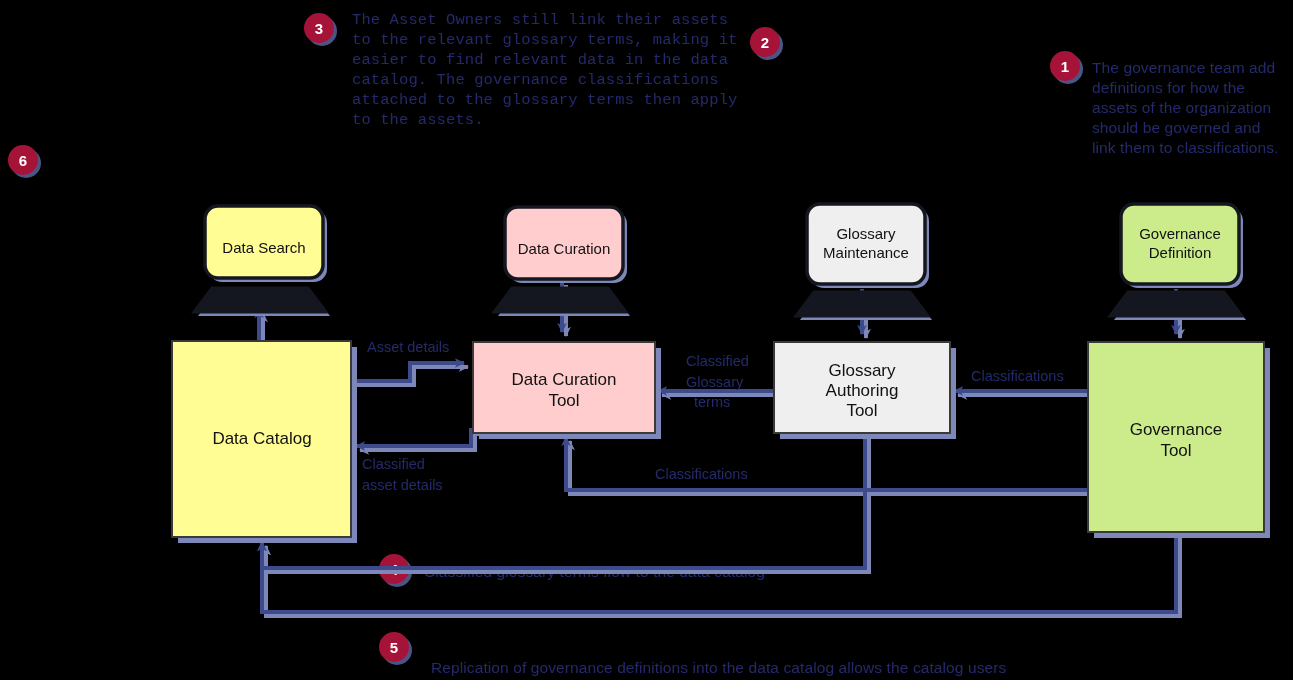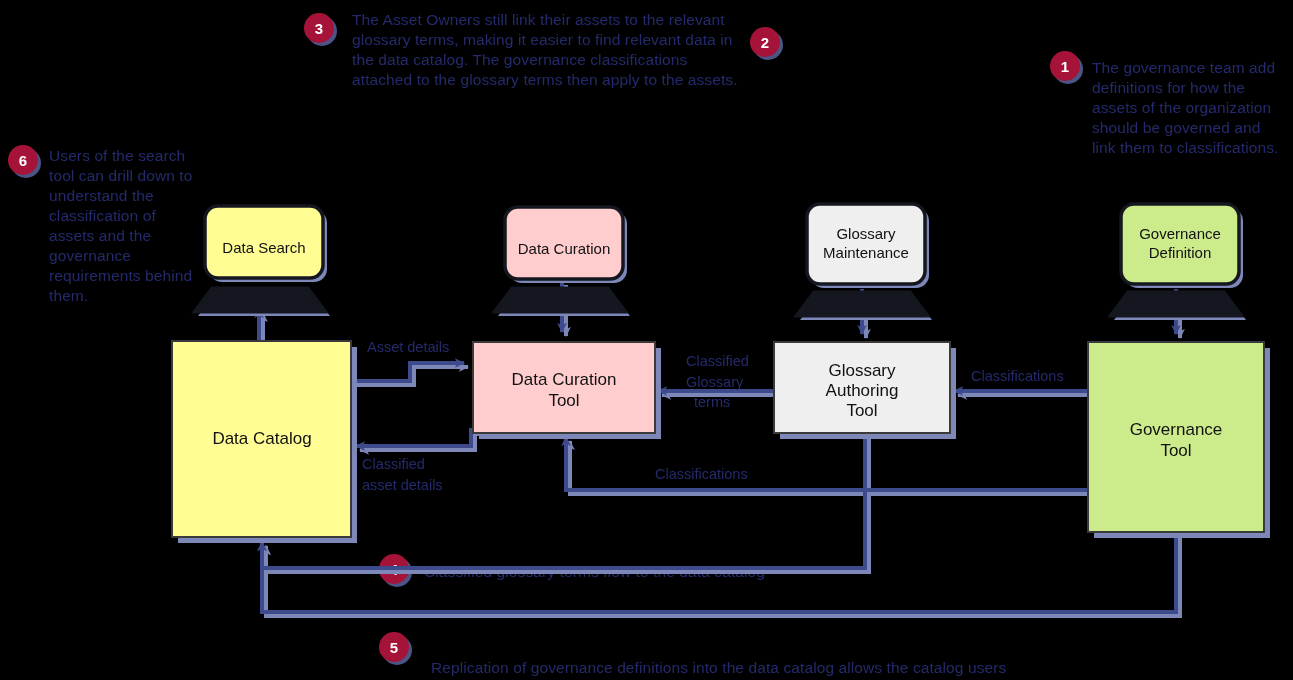--- a/index.html
+++ b/index.html
@@ -15,35 +15,32 @@
   .flow-label{font-family:"Liberation Sans",sans-serif;font-size:14.5px;fill:#242a6b;}
   .node-label{font-family:"Liberation Sans",sans-serif;font-size:17px;fill:#111;}
   .dev-label{font-family:"Liberation Sans",sans-serif;font-size:15px;fill:#111;}
 </style>
 </head>
 <body>
 
 <div id="stage">
 
   <div class="badge" style="left:304px;top:13px;">3</div>
-  <div class="note" style="left:352px;top:10px;width:395px;">
+  <div class="note" style="left:352px;top:10px;width:395px;font-family:Liberation Mono, monospace;">
     <p>The Asset Owners still link their assets to the relevant glossary terms, making it easier to find relevant data in the data catalog.  The governance classifications attached to the glossary terms then apply to the assets.</p>
   </div>
 
   <div class="badge" style="left:750px;top:27px;">2</div>
 
   <div class="badge" style="left:1050px;top:51px;">1</div>
   <div class="note" style="left:1092px;top:58px;width:190px;">
     <p>The governance team add definitions for how the assets of the organization should be governed and link them to classifications.</p>
   </div>
 
   <div class="badge" style="left:8px;top:145px;">6</div>
-  <div class="note" style="left:49px;top:146px;width:150px;">
-    <p>Users of the search tool can drill down to understand the classification of assets and the governance requirements behind them.</p>
-  </div>
 
   <div class="badge" style="left:379px;top:554px;">4</div>
   <div class="note" style="left:424px;top:562px;width:600px;">
     <p>Classified glossary terms flow to the data catalog</p>
   </div>
 
   <div class="badge" style="left:379px;top:632px;">5</div>
   <div class="note" style="left:431px;top:630px;width:590px;margin-top:28px;">
     <p>Replication of governance definitions into the data catalog allows the catalog users to understand the governance requirements behind the classifications.</p>
   </div>

